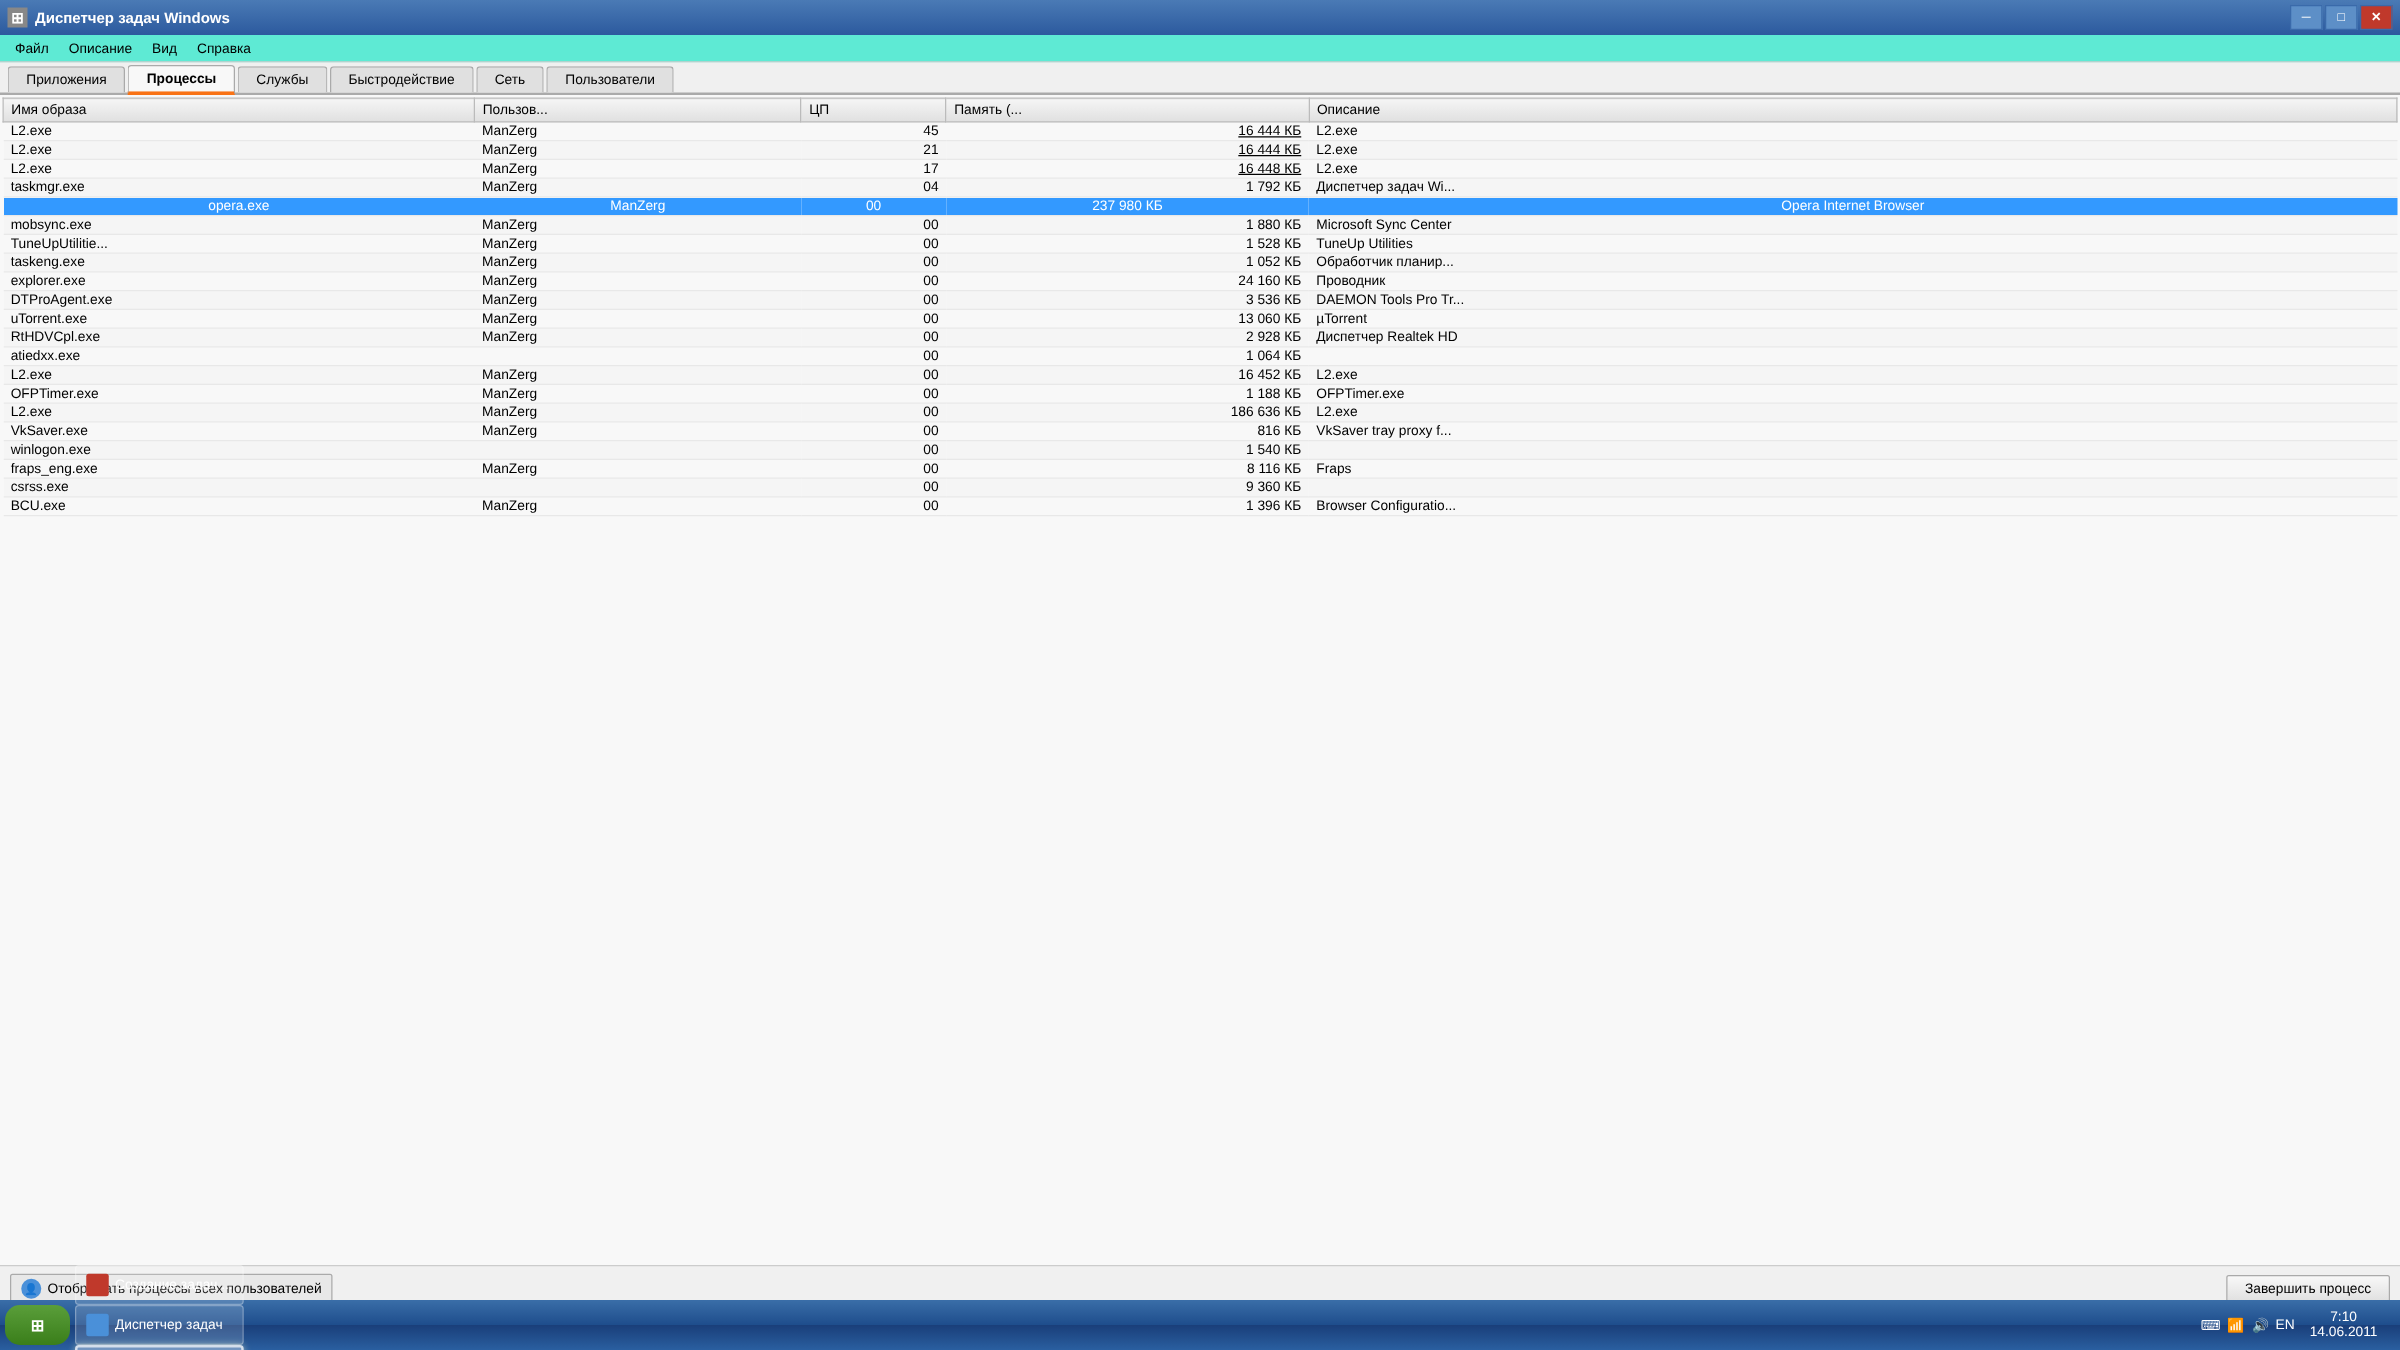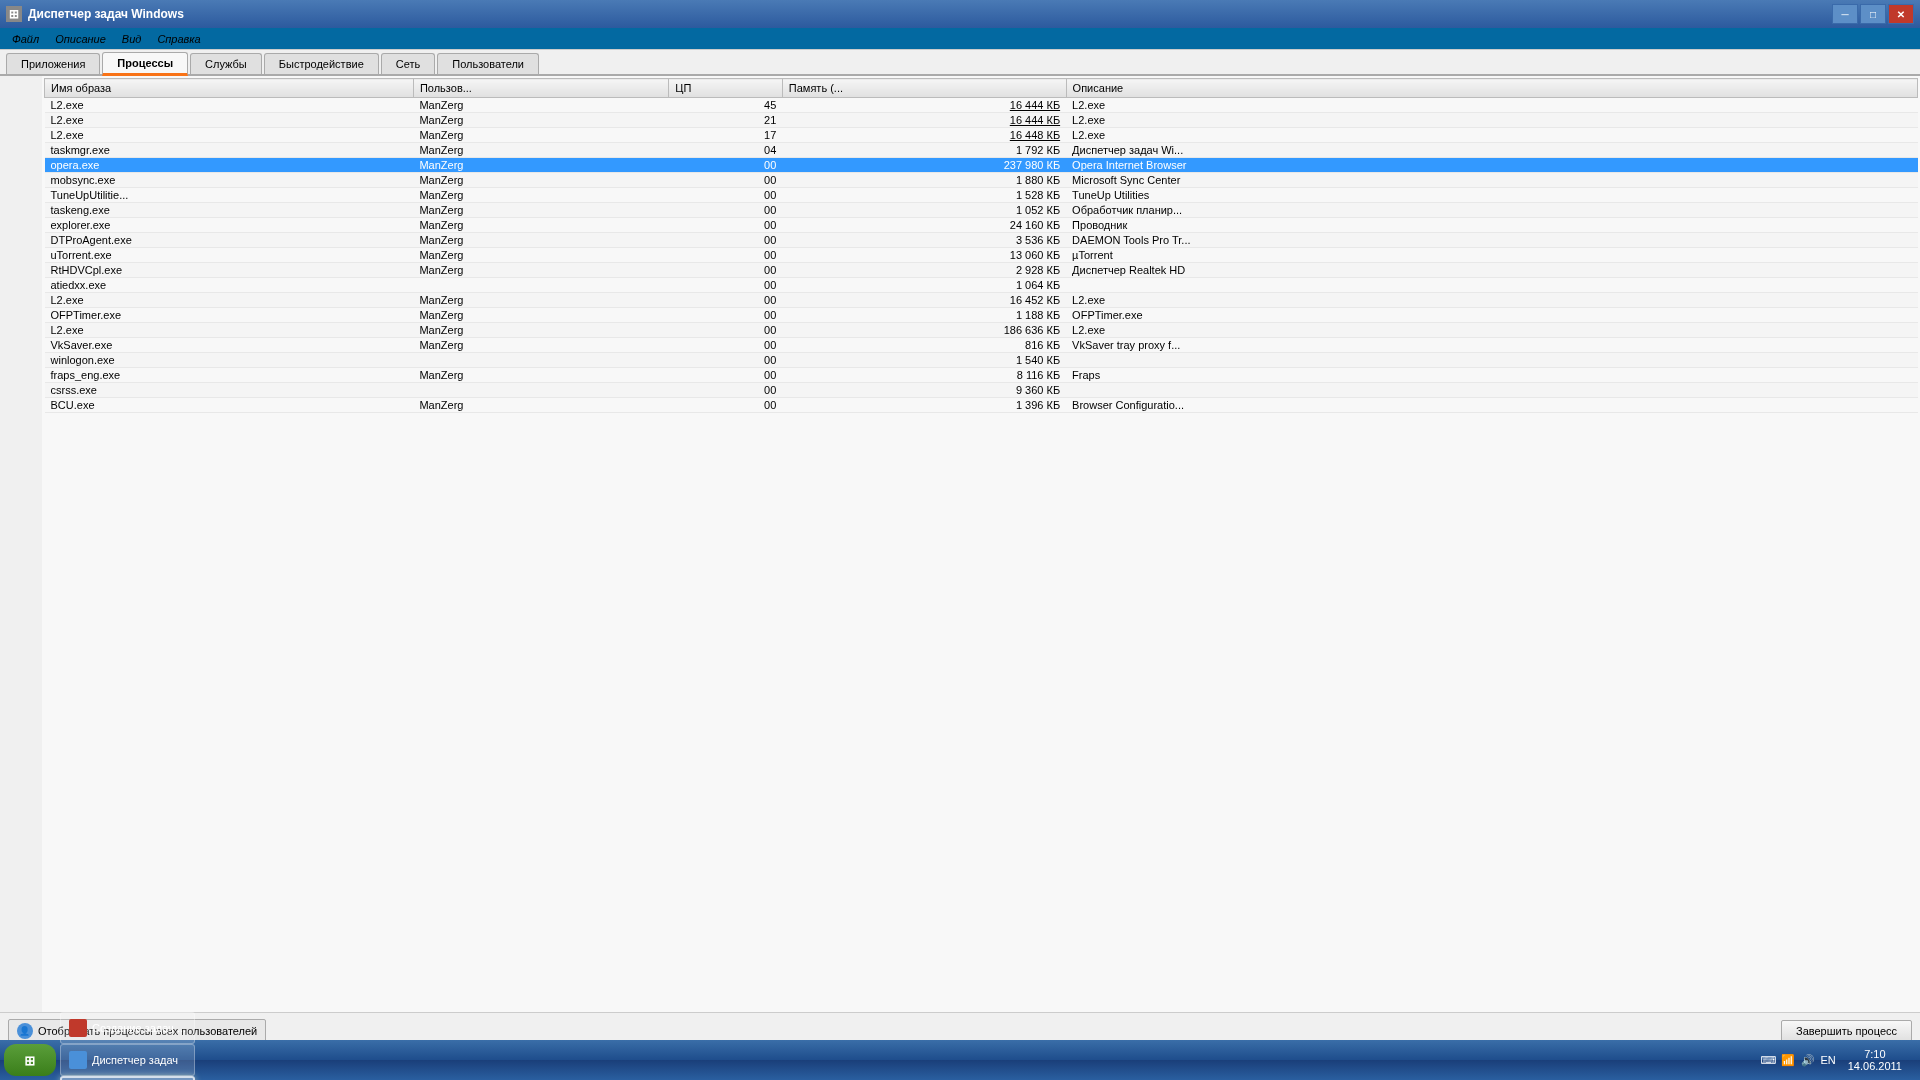--- a/index.html
+++ b/index.html
@@ -49,27 +49,26 @@
       font-size: 10px;
       display: flex;
       align-items: center;
       justify-content: center;
       cursor: pointer;
     }
     #title-bar .win-btn.close { background: #c0392b; }
 
     
     #menu-bar {
-      background: #0369a1;
+      background: #5eead4;
       height: 22px;
       display: flex;
       align-items: center;
       padding: 0 4px;
       border-bottom: 1px solid #ccc;
-      font-style: italic;
     }
     .menu-item {
       padding: 2px 8px;
       cursor: pointer;
       font-size: 11px;
     }
 
     
     #tab-bar {
       background: #f0f0f0;
@@ -95,21 +94,20 @@
       margin-bottom: -2px;
       font-weight: bold;
     }
 
     
     #main-content {
       background: #f8f8f8;
       height: calc(1080px - 28px - 22px - 26px - 36px - 32px);
       display: flex;
       flex-direction: column;
-      margin-left: 42px;
     }
 
     
     #process-table-container {
       flex: 1;
       overflow: hidden;
       padding: 2px;
     }
     #process-table {
       width: 100%;
@@ -129,21 +127,21 @@
     }
     #process-table td {
       padding: 1px 6px;
       border-bottom: 1px solid #e8e8e8;
       white-space: nowrap;
       overflow: hidden;
       text-overflow: ellipsis;
     }
     #process-table tr:nth-child(even) { background: #f5f5f5; }
     #process-table tr.selected { background: #3399ff; color: white; }
-    #process-table tr.selected td { color: white; }
+    #process-table tr.selected td { color: white; text-align: center; }
 
     .col-name { width: 130px; }
     .col-user { width: 90px; }
     .col-cpu  { width: 40px; text-align: right; padding-right: 10px; }
     .col-mem  { width: 100px; text-align: right; padding-right: 10px; }
     .col-desc { width: 300px; }
 
     
     #bottom-bar {
       height: 36px;

